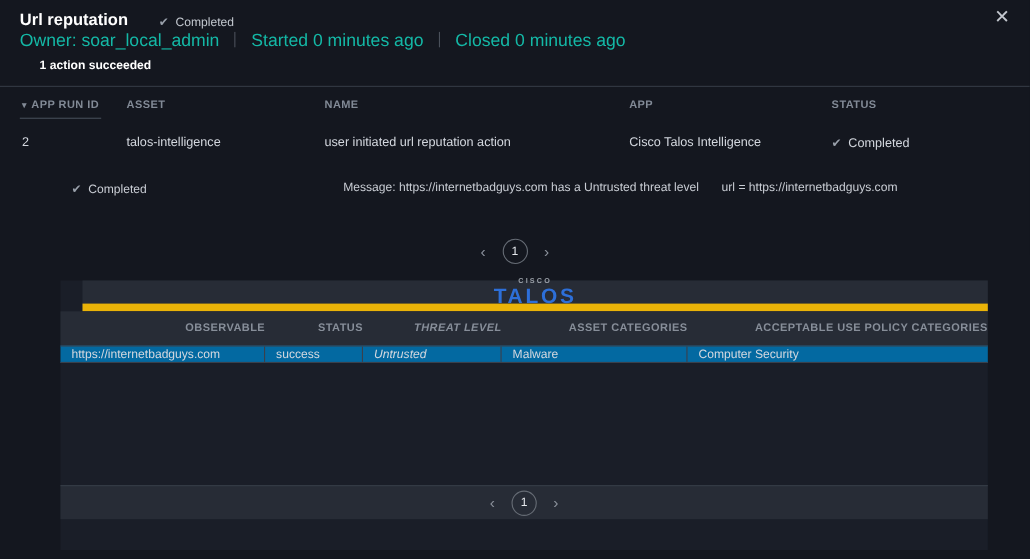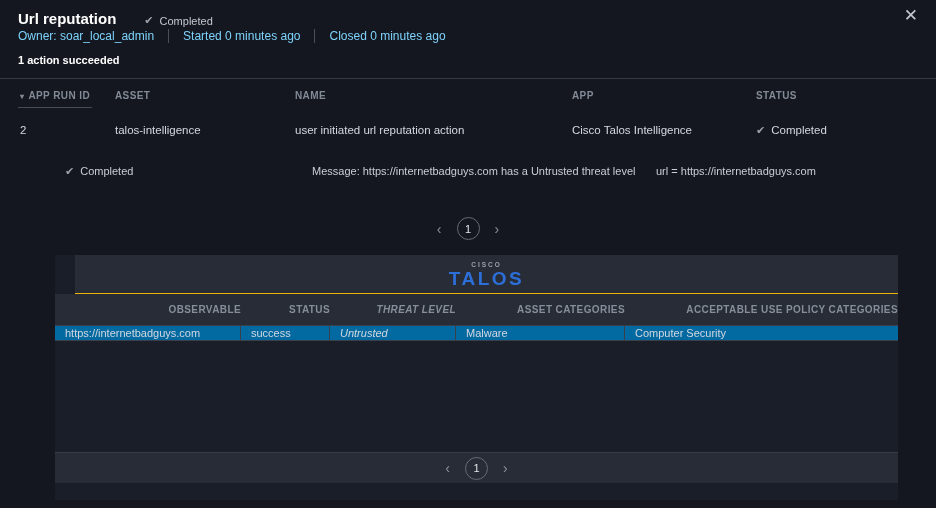--- a/index.html
+++ b/index.html
@@ -17,26 +17,26 @@
   .modal-header { position:absolute; top:5px; left:18px; right:18px; height:22px; display:flex; align-items:flex-end; }
   .page-title { font-size:15px; font-weight:bold; color:#ffffff; }
   .status-badge { display:flex; align-items:center; margin-left:28px; font-size:11px; color:#c3c8cf; }
   .check-glyph { color:#9aa1ab; font-size:11px; margin-right:6px; }
   .close-btn {
     position:absolute; right:0; top:2px; background:none; border:none;
     color:#c3c7ce; font-size:17px; line-height:1; cursor:pointer; font-family:inherit;
   }
 
   
-  .meta-row { position:absolute; top:29px; left:18px; display:flex; align-items:flex-start; font-size:12px; color:#7dd3fc; }
+  .meta-row { position:absolute; top:29px; left:18px; display:flex; align-items:flex-start; font-size:16px; color:#14b8a6; }
   .meta-item { white-space:nowrap; }
   .meta-divider { width:1px; height:14px; background:#4a505a; margin:0 14px; }
 
   
-  .summary { position:absolute; top:54px; left:18px; font-size:11px; font-weight:bold; color:#ffffff; }
+  .summary { position:absolute; top:54px; left:36px; font-size:11px; font-weight:bold; color:#ffffff; }
 
   .top-divider { position:absolute; top:78px; left:0; right:0; height:1px; background:#333a44; }
 
   
   .main-table { position:absolute; top:79px; left:0; right:0; }
   .mt-row { display:flex; padding-left:20px; }
   .mt-c1 { width:95px; }
   .mt-c2 { width:180px; }
   .mt-c3 { width:277px; }
   .mt-c4 { width:184px; }
@@ -56,21 +56,21 @@
   .pagination-top { position:absolute; top:217px; left:0; right:0; }
   .pg-chevron { background:none; border:none; color:#8b919b; font-size:14px; line-height:1; cursor:pointer; font-family:inherit; padding:0 2px; }
   .pg-circle {
     width:23px; height:23px; border-radius:50%; border:1px solid #666c75;
     display:flex; align-items:center; justify-content:center;
     font-size:11px; color:#e4e7eb; background:transparent; cursor:pointer; font-family:inherit;
   }
 
   
   .widget { position:absolute; left:55px; top:255px; width:843px; height:245px; background:#1a1e28; }
-  .brand-band { height:39px; background:#272c36; border-bottom:1px solid #eab308; display:flex; flex-direction:column; align-items:center; justify-content:center;margin-left:20px; }
+  .brand-band { height:28px; background:#272c36; border-bottom:7px solid #eab308; display:flex; flex-direction:column; align-items:center; justify-content:center;margin-left:20px; }
   .brand-cisco { font-size:6.5px; letter-spacing:2px; color:#9aa0a8; font-weight:bold; }
   .brand-talos { font-size:19px; font-weight:bold; letter-spacing:2.5px; color:#2d6fd8; line-height:1; margin-top:1px; }
 
   .wt-row { display:flex;text-align:right; }
   .wt-c1 { width:186px; } .wt-c2 { width:89px; } .wt-c3 { width:126px;font-style:italic; } .wt-c4 { width:169px; } .wt-c5 { flex:1; }
   .wt-head { height:31px; background:#272c36; align-items:center; font-size:10px; letter-spacing:0.4px; color:#878e99; font-weight:bold; }
   .wt-head > div { padding-left:10px; }
   .wt-datarow { height:16px; background:#0369a1; align-items:center; font-size:11px; color:#d4d8df; border-top:1px solid #3a404b; border-bottom:1px solid #3a404b; }
   .wt-datarow > div { padding-left:10px; height:100%; display:flex; align-items:center; border-right:1px solid #3a404b; }
   .wt-datarow > div:last-child { border-right:none; }

